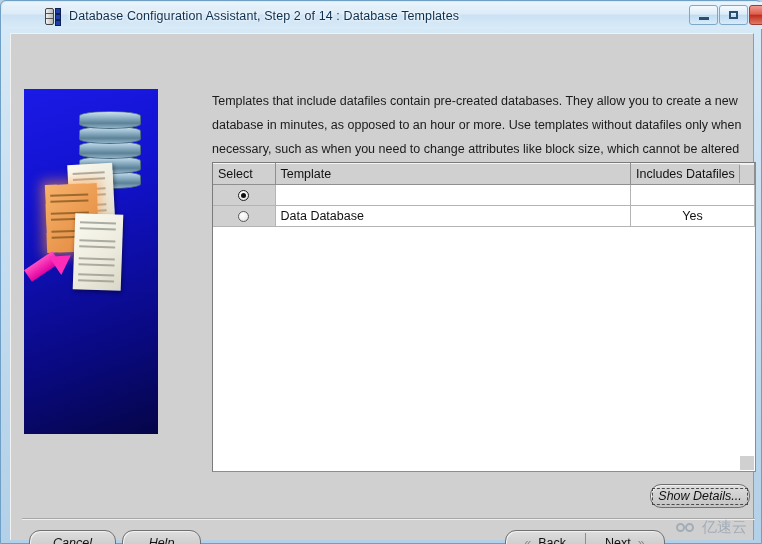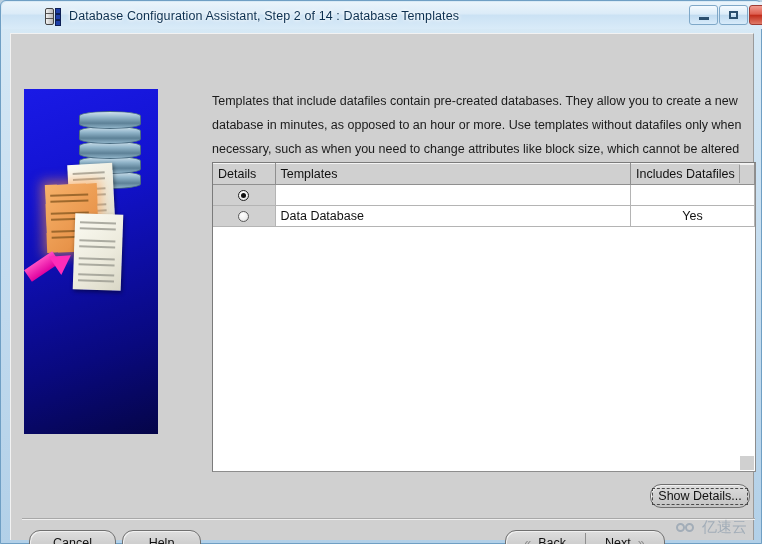--- a/index.html
+++ b/index.html
@@ -189,20 +189,21 @@
   }
   
   .jbtn{
     position:absolute;box-sizing:border-box;
     background:linear-gradient(to bottom,#dedede 0%,#d0d0d0 50%,#c4c4c4 100%);
     border:1px solid #707070;border-radius:11px;
     font-size:12.5px;color:#111;
     display:flex;align-items:center;justify-content:center;
     box-shadow:inset 1px 1px 0 #f0f0f0;
     cursor:default;
+    font-style:italic;
   }
   #btn-showdetails{
     left:639px;top:450px;width:100px;height:24px;
   }
   #btn-showdetails .inner{
     border:1px dashed #4a4a4a;padding:1px 5px;line-height:13px;
   }
   #separator{
     position:absolute;left:11px;top:484px;width:733px;height:1px;
     background:#a8a8a8;border-bottom:1px solid #efefef;
@@ -307,22 +308,22 @@
           <span class="head"></span>
       </div>
     </div>
 
     <div id="desc">Templates that include datafiles contain pre-created databases. They allow you to create a new database in minutes, as opposed to an hour or more. Use templates without datafiles only when necessary, such as when you need to change attributes like block size, which cannot be altered after database creation.</div>
 
     <div id="table-wrap">
       <table id="tmpl">
         <thead>
           <tr>
-            <th class="col-select">Details</th>
-            <th class="col-template">Templates</th>
+            <th class="col-select">Select</th>
+            <th class="col-template">Template</th>
             <th class="col-datafiles">Includes Datafiles</th>
           </tr>
         </thead>
         <tbody>
           <tr class="row-selected">
             <td class="sel-cell">
               <span class="radio on"></span>
             </td>
             <td class="tpl-cell">General Purpose or Transaction Processing</td>
             <td class="dat-cell">Yes</td>

